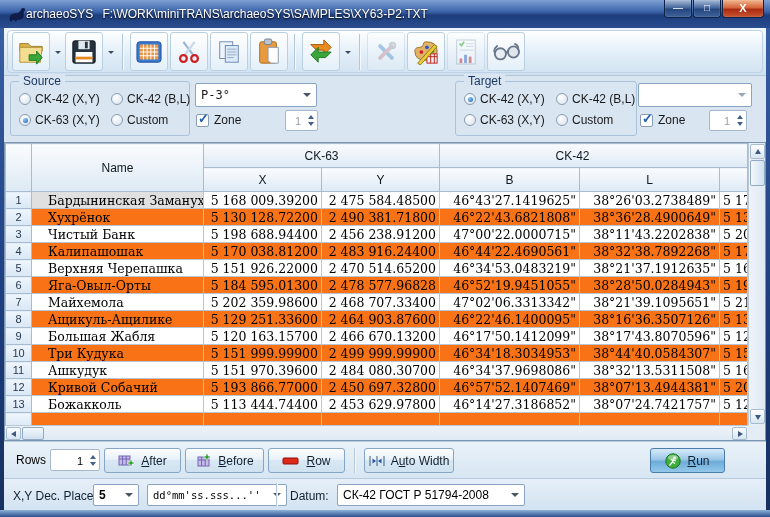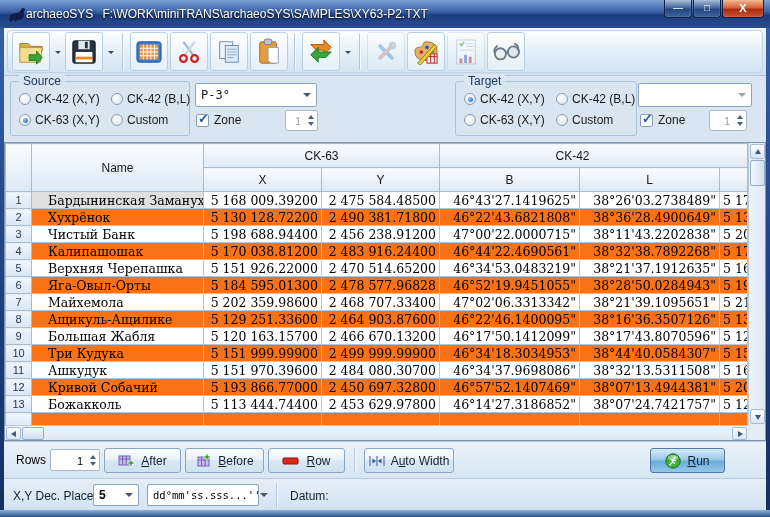--- a/index.html
+++ b/index.html
@@ -572,23 +572,27 @@
         <span><span>A</span><u>u</u><span>to Width</span></span>
       </div>
     </div>
 
     <div class="statusbar">
       <span class="lbl" style="left:9px;">X,Y Dec. Places:</span>
       <div class="combo" style="left:89px;width:46px;">
         <span class="bold">5</span>
         <i class="arr"></i>
       </div>
-      <div class="combo" style="left:143px;width:112px;">
+      <div class="combo" style="left:143px;width:140px;">
         <span class="mono" style="font-size:10.5px;">dd°mm'ss.sss...''</span>
         <i class="arr"></i>
       </div>
       <div class="vdiv" style="left:272px;top:4px;height:24px;"></div>
       <span class="lbl" style="left:286px;">Datum:</span>
+      <div class="combo" style="left:333px;width:188px;">
+        <span>СК-42 ГОСТ Р 51794-2008</span>
+        <i class="arr"></i>
+      </div>
     </div>
   </div>
 
   <div class="bottom-frame"></div>
 </div>
 
 </body></html>

